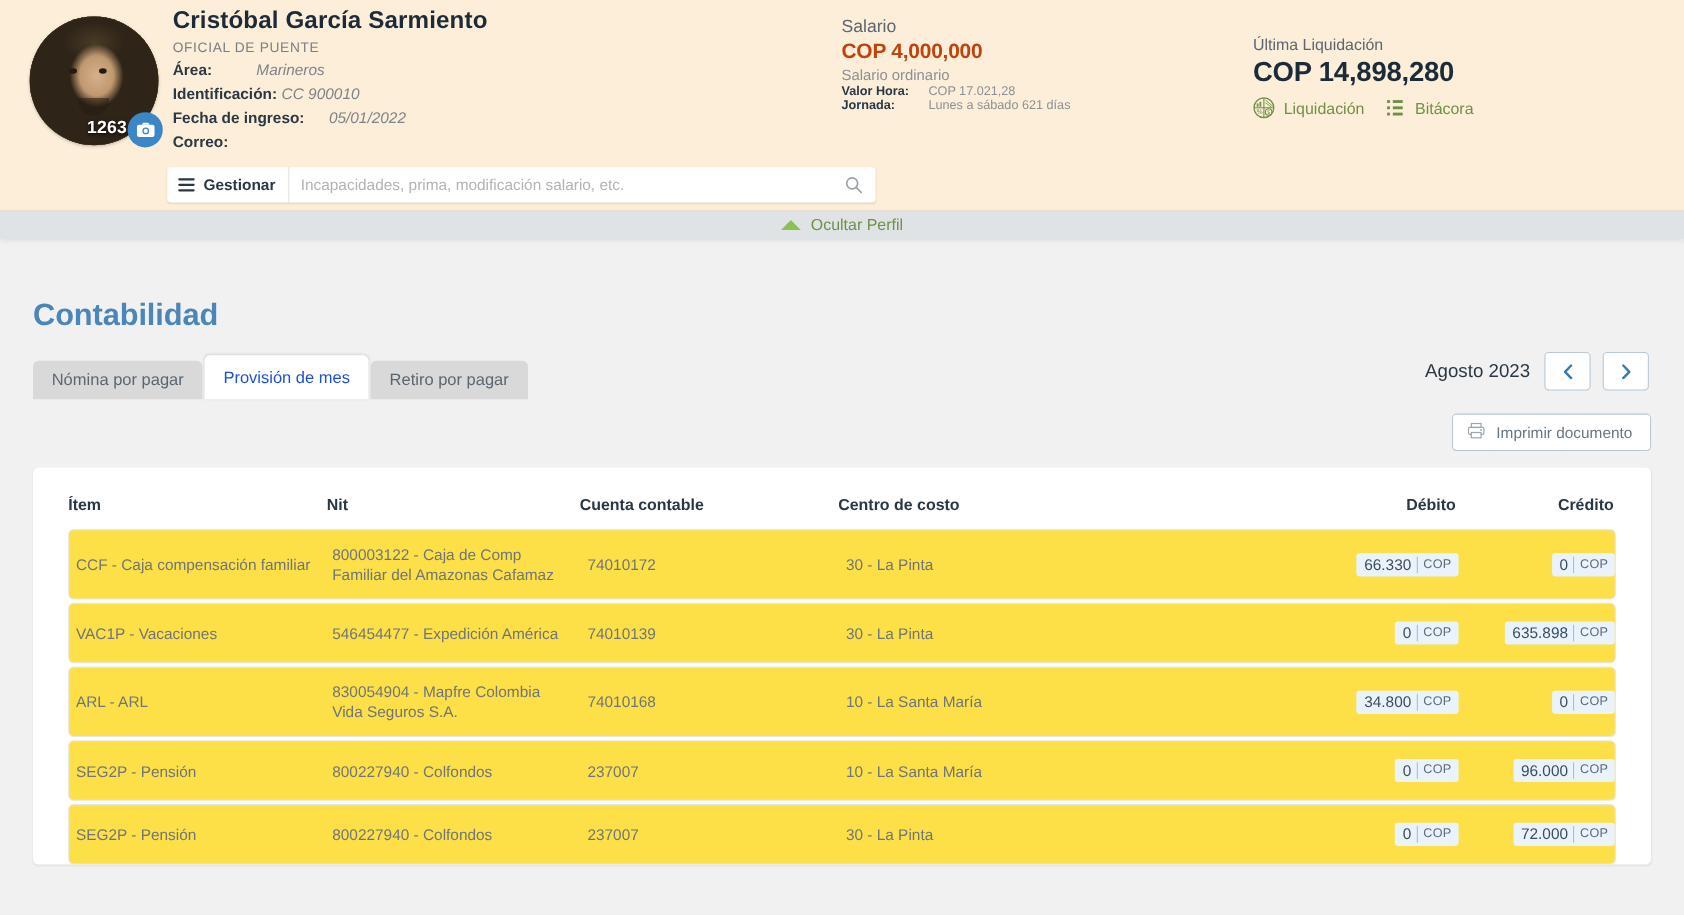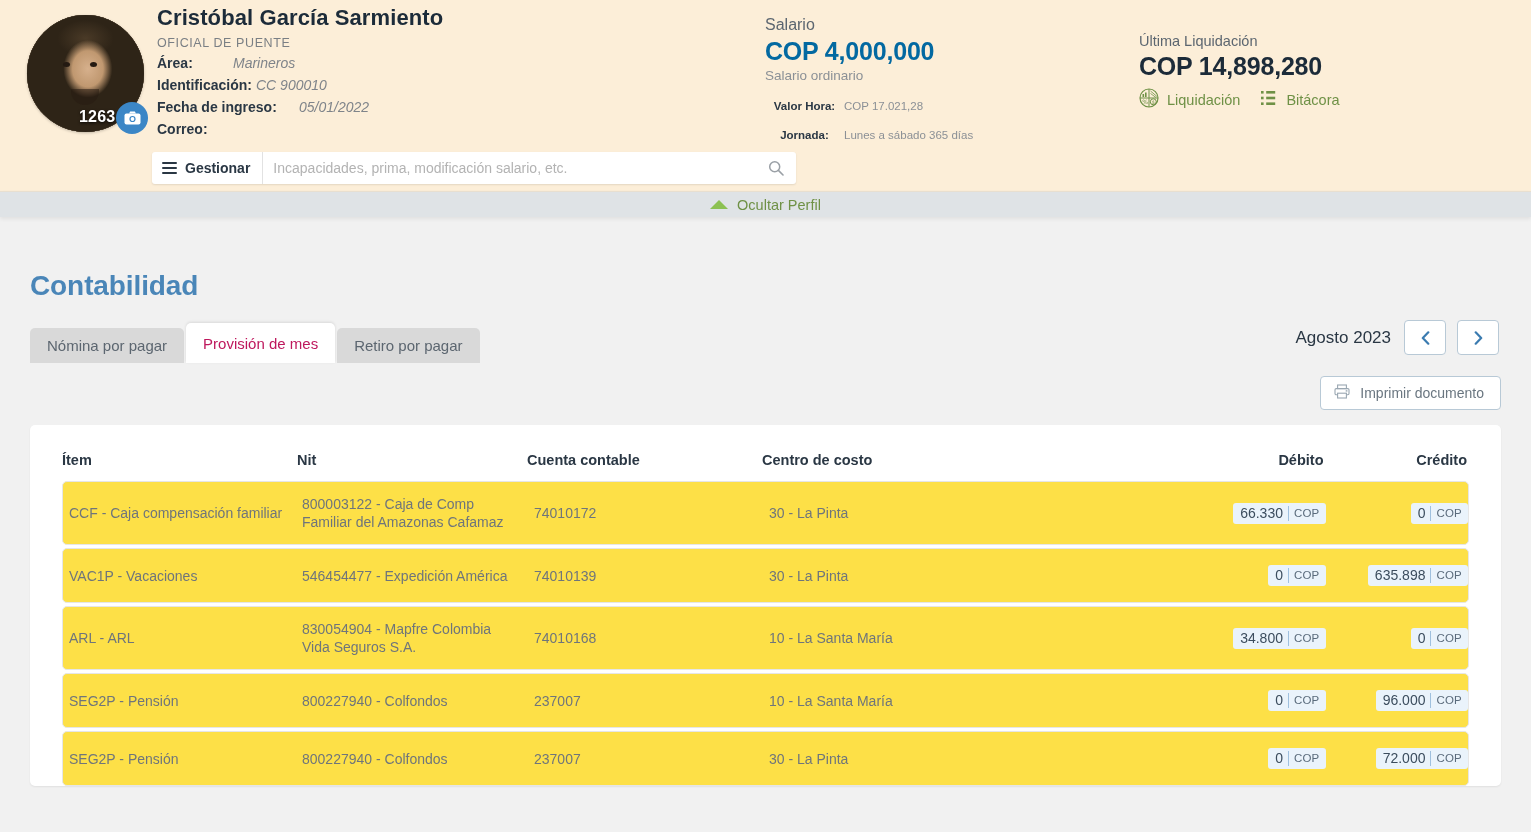--- a/index.html
+++ b/index.html
@@ -142,25 +142,25 @@
     display: flex; align-items: center; justify-content: center;
     cursor: pointer;
     color: #9aa0a6;
   }
 
   .salary-block {
     position: absolute; left: 765px; top: 16px;
   }
   .sal-label { font-size: 16px; color: #5c6670; }
   .sal-amount {
-    font-size: 25px; font-weight: bold; color: #0369a1;
+    font-size: 19px; font-weight: bold; color: #c2410c;
     margin-top: 3px; letter-spacing: -.2px;
   }
   .sal-sub { font-size: 13.5px; color: #8b9096; margin-top: 2px; }
-  .sal-row { display: flex; font-size: 11.5px; margin-top: 17px; text-align: center; }
+  .sal-row { display: flex; font-size: 11.5px; margin-top: 1px; }
   .sal-row .k { color: #2a3744; font-weight: bold; width: 79px; }
   .sal-row .v { color: #8b9096; }
 
   .liq-block { position: absolute; left: 1139px; top: 33px; }
   .liq-label { font-size: 14.5px; color: #5c6670; }
   .liq-amount {
     font-size: 25px; font-weight: bold; color: #1c2b39;
     margin-top: 3px; letter-spacing: -.2px;
   }
   .liq-links { display: flex; align-items: center; gap: 20px; margin-top: 7px; }
@@ -231,21 +231,21 @@
     display: flex; align-items: center;
     font-size: 15px;
     color: #5c6670;
     background: #d9d9d9;
     border-radius: 5px 5px 0 0;
     cursor: pointer;
     margin-right: 2px;
   }
   .tab.active {
     background: #fff;
-    color: #be185d;
+    color: #1d4ed8;
     height: 40px;
     box-shadow: 0 -1px 3px rgba(0,0,0,.10);
     position: relative; z-index: 2;
   }
 
   .print-row {
     display: flex; justify-content: flex-end;
     margin-top: 13px;
   }
   .print-btn {
@@ -385,21 +385,21 @@
   <div class="salary-block">
     <div class="sal-label">Salario</div>
     <div class="sal-amount">COP 4,000,000</div>
     <div class="sal-sub">Salario ordinario</div>
     <div class="sal-row">
       <span class="k">Valor Hora:</span>
       <span class="v">COP 17.021,28</span>
     </div>
     <div class="sal-row">
       <span class="k">Jornada:</span>
-      <span class="v">Lunes a sábado 365 días</span>
+      <span class="v">Lunes a sábado 621 días</span>
     </div>
   </div>
 
   <div class="liq-block">
     <div class="liq-label">Última Liquidación</div>
     <div class="liq-amount">COP 14,898,280</div>
     <div class="liq-links">
       <div class="liq-link">
         <span>
           <svg width="20" height="20" viewBox="0 0 20 20" fill="none">

